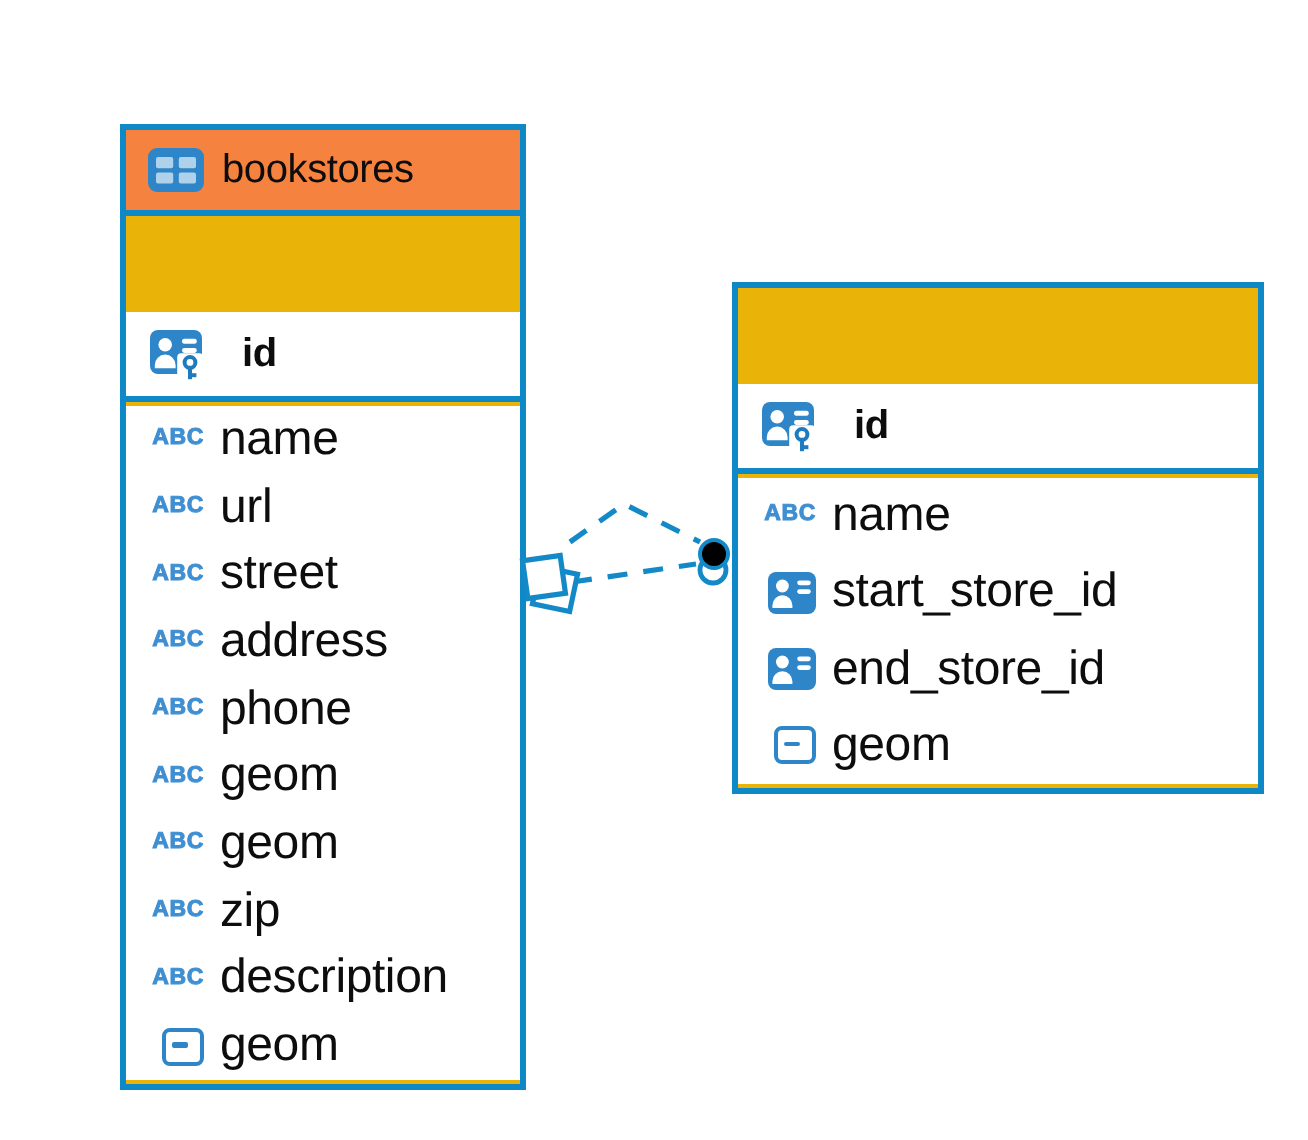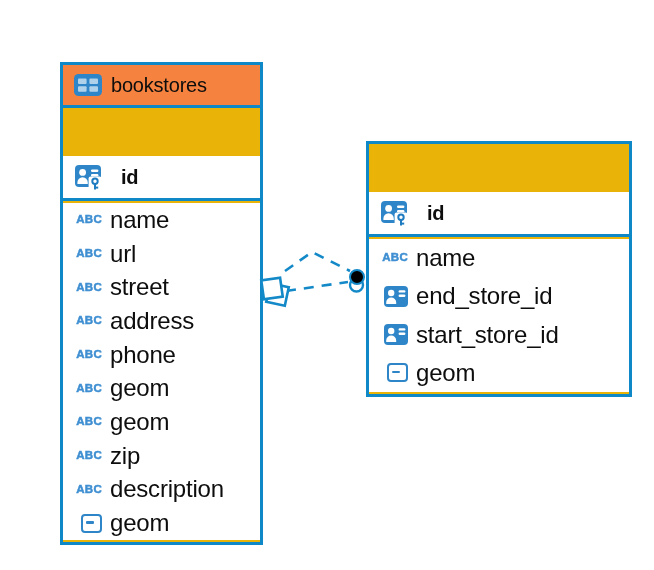--- a/index.html
+++ b/index.html
@@ -275,33 +275,33 @@
         <div class="er-row">
           <span class="icon-box">
             <svg width="24" height="21" viewBox="0 0 24 21">
               <rect x="0" y="0" width="24" height="21" rx="4" fill="#2e86c8"></rect>
               <circle cx="7.2" cy="7" r="3.2" fill="#fff"></circle>
               <path d="M7.2,11.6 a5,5 0 0 1 5,5 v1.4 h-10 v-1.4 a5,5 0 0 1 5,-5" fill="#fff"></path>
               <rect x="14.6" y="4.2" width="6.8" height="2.4" rx="1.2" fill="#fff"></rect>
               <rect x="14.6" y="8.6" width="6.8" height="2.4" rx="1.2" fill="#fff"></rect>
             </svg>
           </span>
-          <span class="col-label">end_store_id</span>
+          <span class="col-label">start_store_id</span>
         </div>
         <div class="er-row">
           <span class="icon-box">
             <svg width="24" height="21" viewBox="0 0 24 21">
               <rect x="0" y="0" width="24" height="21" rx="4" fill="#2e86c8"></rect>
               <circle cx="7.2" cy="7" r="3.2" fill="#fff"></circle>
               <path d="M7.2,11.6 a5,5 0 0 1 5,5 v1.4 h-10 v-1.4 a5,5 0 0 1 5,-5" fill="#fff"></path>
               <rect x="14.6" y="4.2" width="6.8" height="2.4" rx="1.2" fill="#fff"></rect>
               <rect x="14.6" y="8.6" width="6.8" height="2.4" rx="1.2" fill="#fff"></rect>
             </svg>
           </span>
-          <span class="col-label">start_store_id</span>
+          <span class="col-label">end_store_id</span>
         </div>
         <div class="er-row">
           <span class="icon-box">
             <span class="geom-icon"></span>
           </span>
           <span class="col-label">geom</span>
         </div>
       </div>
     </div>
 </div>

